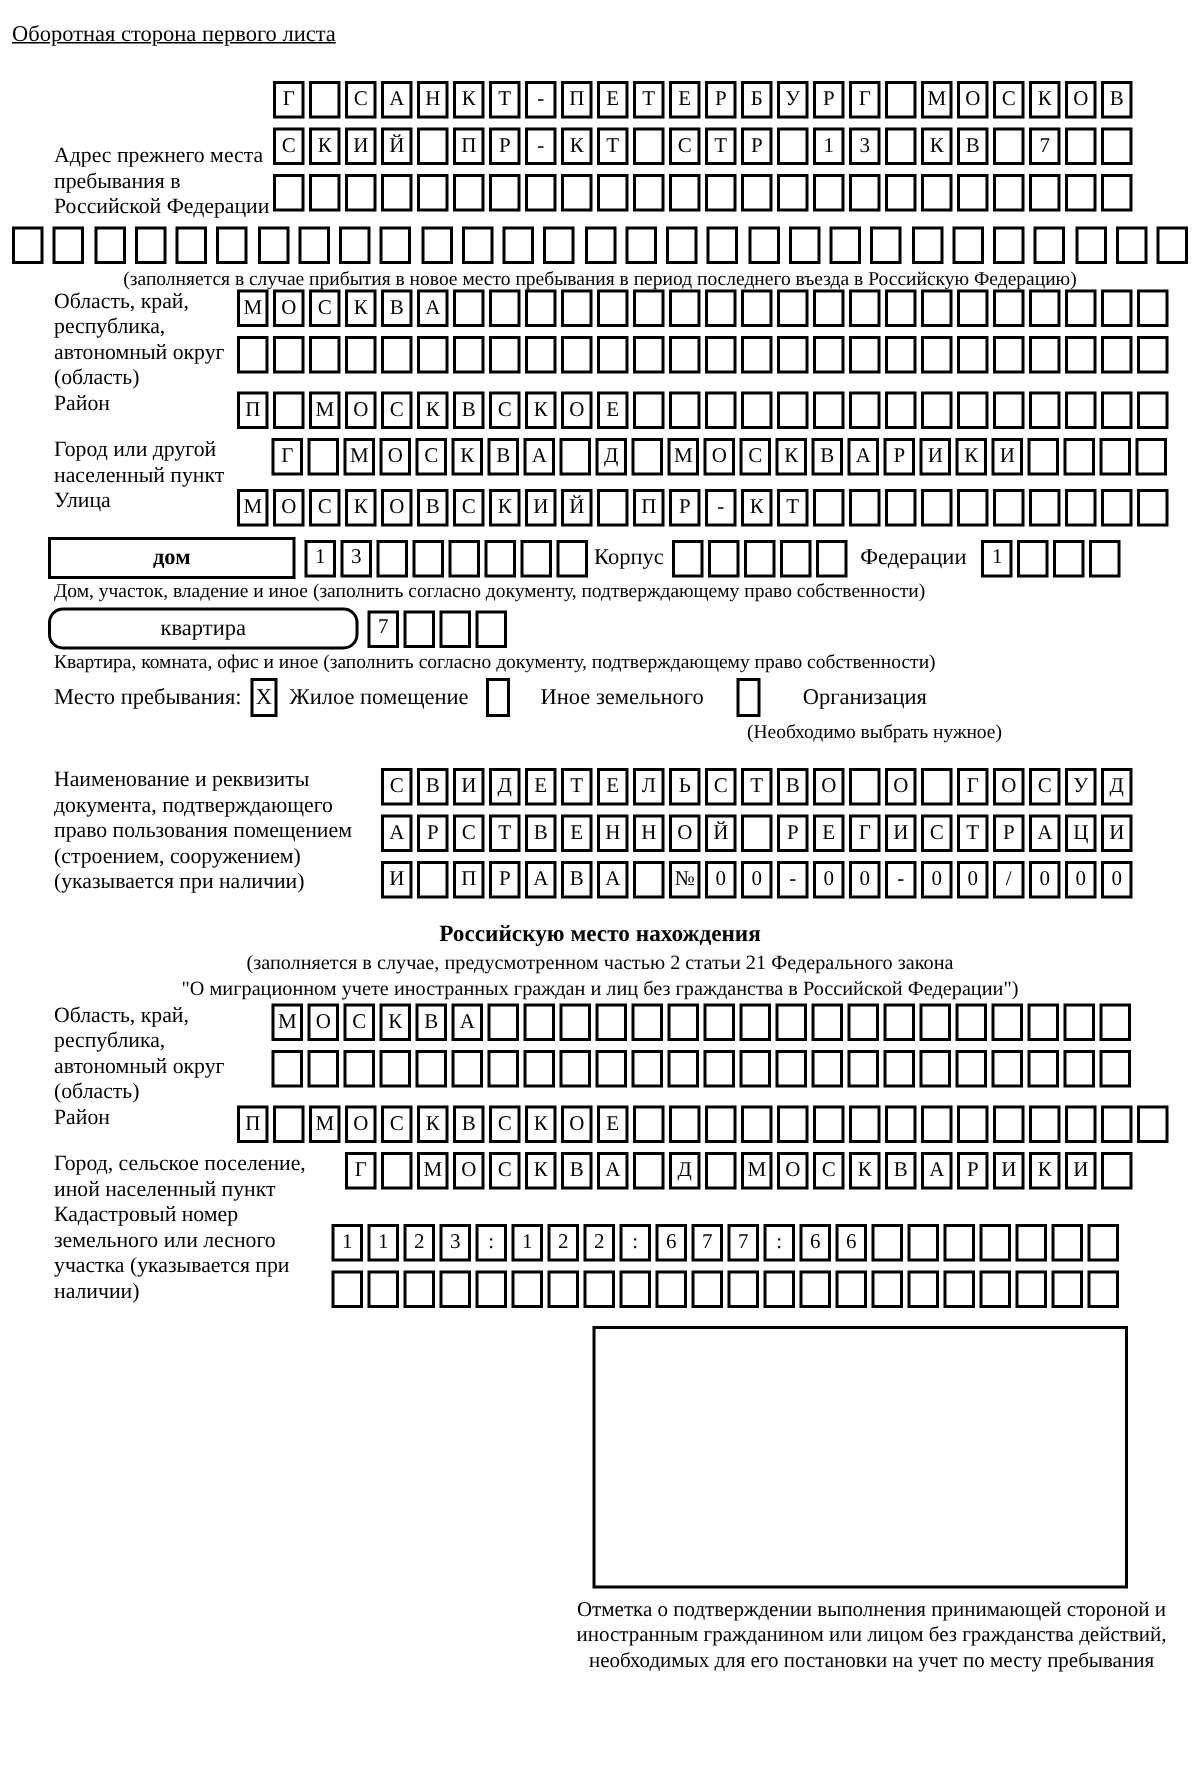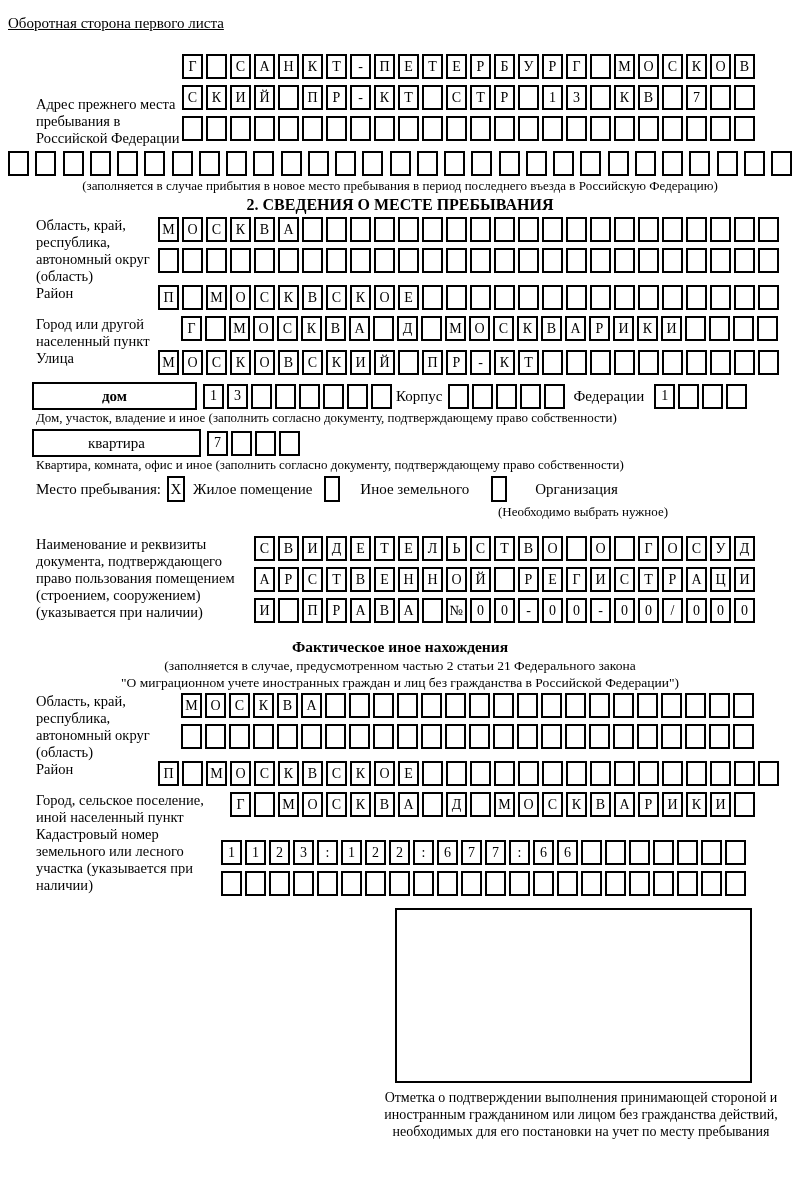--- a/index.html
+++ b/index.html
@@ -40,21 +40,21 @@
   .f-prev { margin-top:22px;align-items:flex-end; }
   .mt2 { margin-top:2px; }
 
   .domrow { display:flex; align-items:center; margin-top:1px; height:28px; }
   .kvrow  { display:flex; align-items:center; margin-top:3px; height:28px; }
   .named-rect {
     border:2px solid #000; height:28px; margin-left:24px;
     display:flex; align-items:center; justify-content:center;
     font-size:15px; flex-shrink:0;
   }
-  .w165 { width:165px;font-weight:bold; } .w203 { width:169px; }
+  .w165 { width:165px;font-weight:bold; } .w203 { width:207px;border-radius:10px; }
   .inline-label { font-size:15px; line-height:28px; white-space:nowrap; }
   .caption { font-size:13px; line-height:16px; padding-left:28px; }
 
   .stayrow { display:flex; align-items:center; margin-top:2px; height:28px; font-size:15px; }
   .stay-label { padding-left:28px; white-space:nowrap; }
   .checkbox {
     width:18px; height:26px; border:2px solid #000; flex-shrink:0;
     display:flex; align-items:center; justify-content:center; font-size:15px;
   }
   .cb-slim { width:16px; }
@@ -182,21 +182,20 @@
       <div class="cbox"></div>
       <div class="cbox"></div>
       <div class="cbox"></div>
       <div class="cbox"></div>
       <div class="cbox"></div>
       <div class="cbox"></div>
       <div class="cbox"></div>
     </div>
   <div class="note-center">(заполняется в случае прибытия в новое место пребывания в период последнего въезда в Российскую Федерацию)</div>
 
-  <div class="s2title">2. СВЕДЕНИЯ О МЕСТЕ ПРЕБЫВАНИЯ</div>
 
   <div class="field">
     <div class="flabel lw150">Область, край, республика, автономный округ (область)</div>
     <div class="rows">
       <div class="boxrow">
           <div class="cbox">М</div>
           <div class="cbox">О</div>
           <div class="cbox">С</div>
           <div class="cbox">К</div>
           <div class="cbox">В</div>
@@ -474,21 +473,21 @@
           <div class="cbox">0</div>
           <div class="cbox">0</div>
           <div class="cbox">/</div>
           <div class="cbox">0</div>
           <div class="cbox">0</div>
           <div class="cbox">0</div>
         </div>
     </div>
   </div>
 
-  <div class="ftitle">Фактическое иное нахождения</div>
+  <div class="ftitle">Российскую место нахождения</div>
   <div class="fnote">(заполняется в случае, предусмотренном частью 2 статьи 21 Федерального закона</div>
   <div class="fnote">"О миграционном учете иностранных граждан и лиц без гражданства в Российской Федерации")</div>
 
   <div class="field mt2">
     <div class="flabel lw173">Область, край, республика, автономный округ (область)</div>
     <div class="rows">
       <div class="boxrow">
           <div class="cbox">М</div>
           <div class="cbox">О</div>
           <div class="cbox">С</div>

